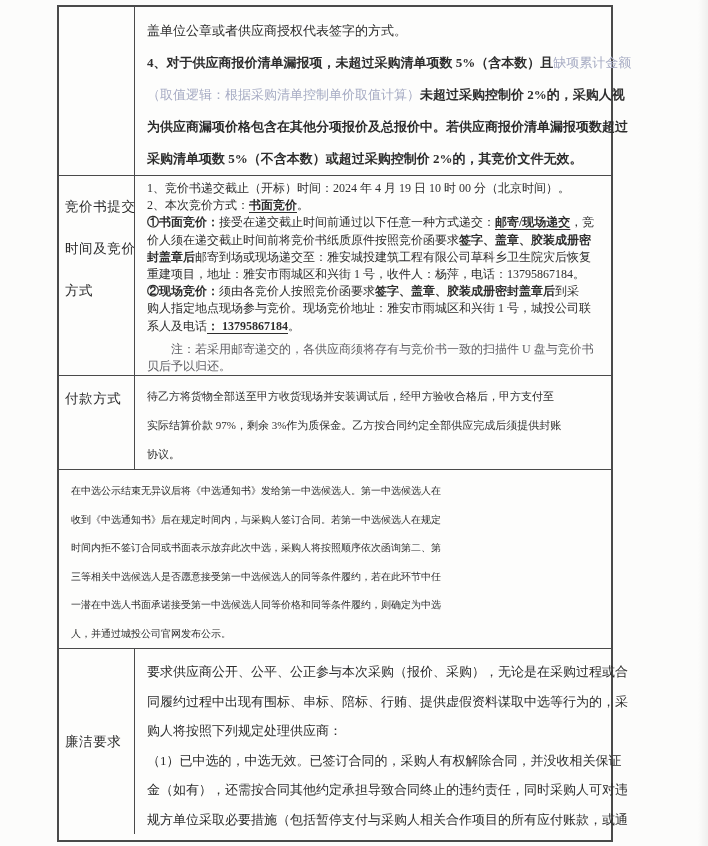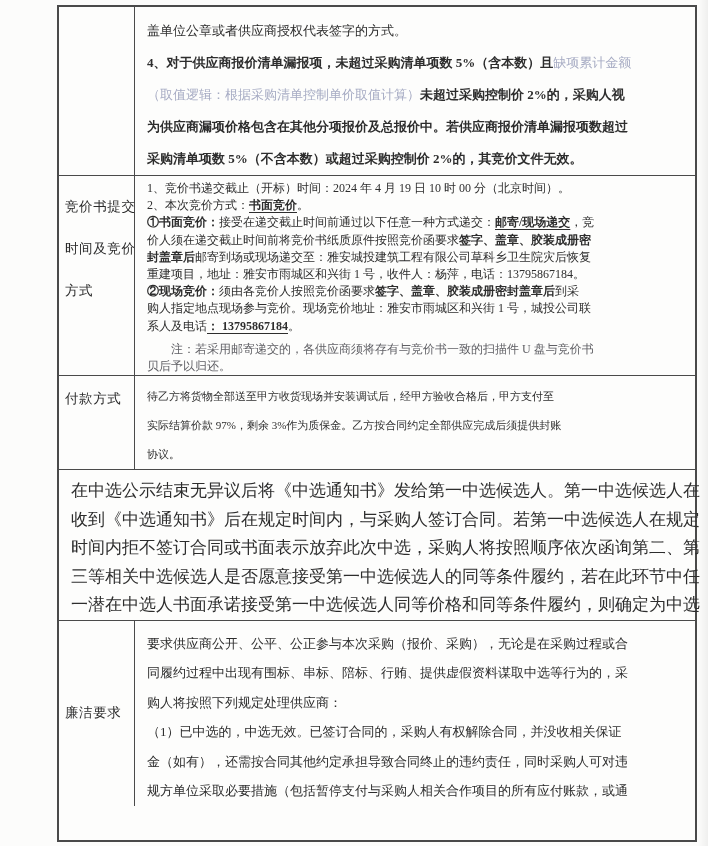--- a/index.html
+++ b/index.html
@@ -8,21 +8,21 @@
     background:#fcfcfb;
     font-family:"Liberation Serif","DejaVu Serif",serif;
     color:#2d2d2d;
   }
   .scan-streak{
     position:absolute;top:0;right:0;width:10px;height:846px;
     background:linear-gradient(to right,rgba(0,0,0,0),rgba(0,0,0,0.05));
     pointer-events:none;
   }
   .doc-table{
-    position:absolute;left:57px;top:5px;width:640px;height:837px;
+    position:absolute;left:57px;top:5px;width:556px;height:837px;
     border:2px solid #4a4a4a;
     box-sizing:border-box;
     background:#fdfdfc;
   }
   .row{display:flex;box-sizing:border-box;border-bottom:1.5px solid #4a4a4a;}
   .row:last-child{border-bottom:none;}
   .label-cell{
     width:76px;min-width:76px;box-sizing:border-box;
     border-right:1.5px solid #4a4a4a;
     font-size:13.5px;letter-spacing:0.6px;
@@ -39,21 +39,21 @@
   .light{color:#a6abc3;}
   .gray{color:#5f5f64;}
   .indent{text-indent:2em;}
   
   .row1 .content-cell{padding-top:8px;font-size:13px;}
   .row1 .line{line-height:32px;}
   .row2 .content-cell{padding-top:4px;font-size:12px;}
   .row2 .line{line-height:17.2px;}
   .row3 .content-cell{padding-top:6px;font-size:11px;}
   .row3 .line{line-height:29px;}
-  .row4 .content-cell{padding-top:7px;font-size:17px;}
+  .row4 .content-cell{padding-top:7px;font-size:10px;}
   .row4 .line{line-height:28.5px;}
   .row5 .content-cell{padding-top:8px;font-size:13px;}
   .row5 .line{line-height:29.5px;}
 </style>
 </head>
 <body>
 
 <div class="scan-streak"></div>
 
 <div class="doc-table">
@@ -103,20 +103,21 @@
         <div class="line"><span>协议。</span></div>
       </div>
     </div>
     <div class="row row4">
       <div class="content-cell">
         <div class="line"><span>在中选公示结束无异议后将《中选通知书》发给第一中选候选人。第一中选候选人在</span></div>
         <div class="line"><span>收到《中选通知书》后在规定时间内，与采购人签订合同。若第一中选候选人在规定</span></div>
         <div class="line"><span>时间内拒不签订合同或书面表示放弃此次中选，采购人将按照顺序依次函询第二、第</span></div>
         <div class="line"><span>三等相关中选候选人是否愿意接受第一中选候选人的同等条件履约，若在此环节中任</span></div>
         <div class="line"><span>一潜在中选人书面承诺接受第一中选候选人同等价格和同等条件履约，则确定为中选</span></div>
+        <div class="line"><span>人，并通过城投公司官网发布公示。</span></div>
       </div>
     </div>
     <div class="row row5">
       <div class="label-cell">
         <div>
           <div class="lab-line">廉洁要求</div>
         </div>
       </div>
       <div class="content-cell">
         <div class="line"><span>要求供应商公开、公平、公正参与本次采购（报价、采购），无论是在采购过程或合</span></div>

